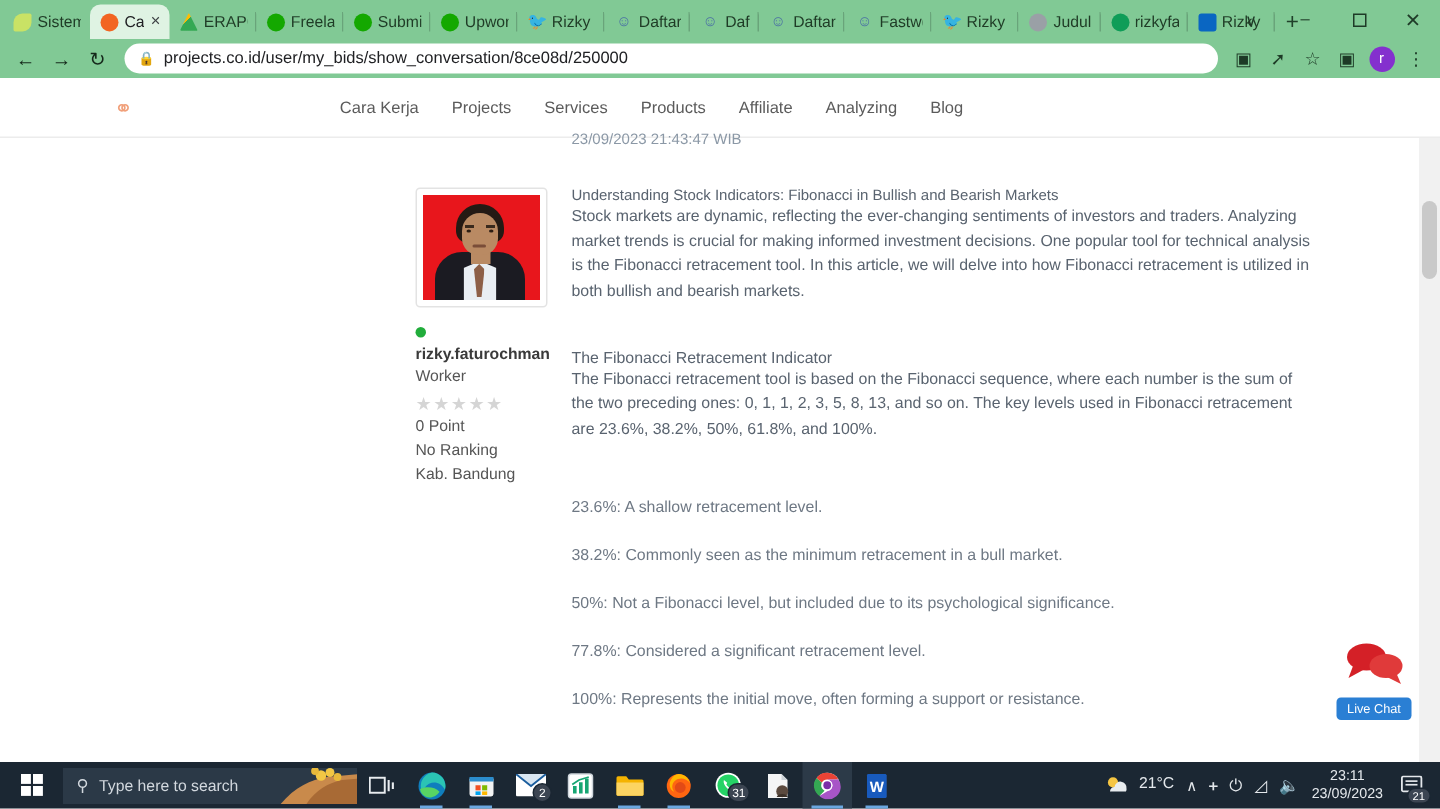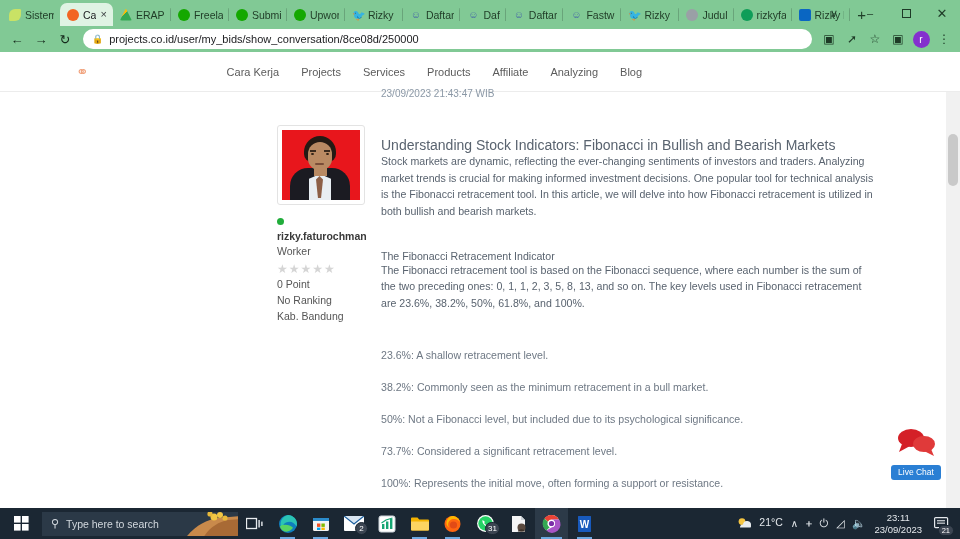--- a/index.html
+++ b/index.html
@@ -84,21 +84,21 @@
   .status-dot { width: 7px; height: 7px; border-radius: 50%; background: #21ad3b; margin: 13px 0 4px 0; }
   .username { font-size: 10.5px; font-weight: bold; color: #3a3a3a; line-height: 1.45; }
   .urole { font-size: 10.5px; color: #555; line-height: 1.5; }
   .stars { display: flex; gap: 1px; margin: 3px 0 2px; }
   .star { color: #d5d5d5; font-size: 12px; line-height: 1; }
   .umeta { font-size: 10.5px; color: #555; line-height: 1.52; }
 
   .article { position: absolute; left: 381px; top: 0; width: 495px; }
   .timestamp { font-size: 10px; color: #8b98a6; height: 12px; overflow: hidden;
     position: relative; top: -4px; }
-  .headline { font-size: 14px; color: #59636f; margin-top: 33px; }
+  .headline { font-size: 10px; color: #59636f; margin-top: 21px; }
   .para { font-size: 10.6px; color: #59636f; line-height: 1.57; }
   .subhead { font-size: 10.6px; color: #59636f; margin-top: 30px; }
   .bullet { font-size: 10.6px; color: #6e7884; margin-top: 20px; }
   .bullets { margin-top: 38px; }
   .bullets .bullet:first-child { margin-top: 0; }
 
   .scrollbar { position: absolute; right: 0; top: 0; width: 14px; height: 456px; background: #f1f1f1; }
   .thumb { position: absolute; top: 42px; left: 2px; width: 10px; height: 52px; background: #c9c9c9; border-radius: 5px; }
 
   .livechat { position: absolute; right: 13px; bottom: 28px; width: 62px; text-align: center; }
@@ -296,21 +296,21 @@
       <div class="article">
         <div class="timestamp">23/09/2023 21:43:47 WIB</div>
         <div class="headline">Understanding Stock Indicators: Fibonacci in Bullish and Bearish Markets</div>
         <div class="para">Stock markets are dynamic, reflecting the ever-changing sentiments of investors and traders. Analyzing market trends is crucial for making informed investment decisions. One popular tool for technical analysis is the Fibonacci retracement tool. In this article, we will delve into how Fibonacci retracement is utilized in both bullish and bearish markets.</div>
         <div class="subhead">The Fibonacci Retracement Indicator</div>
         <div class="para">The Fibonacci retracement tool is based on the Fibonacci sequence, where each number is the sum of the two preceding ones: 0, 1, 1, 2, 3, 5, 8, 13, and so on. The key levels used in Fibonacci retracement are 23.6%, 38.2%, 50%, 61.8%, and 100%.</div>
         <div class="bullets">
           <div class="bullet">23.6%: A shallow retracement level.</div>
           <div class="bullet">38.2%: Commonly seen as the minimum retracement in a bull market.</div>
           <div class="bullet">50%: Not a Fibonacci level, but included due to its psychological significance.</div>
-          <div class="bullet">73.7%: Considered a significant retracement level.</div>
+          <div class="bullet">77.8%: Considered a significant retracement level.</div>
           <div class="bullet">100%: Represents the initial move, often forming a support or resistance.</div>
         </div>
 
       </div>
 
       <div class="scrollbar">
         <div class="thumb"></div>
       </div>
 
       <div class="livechat">

